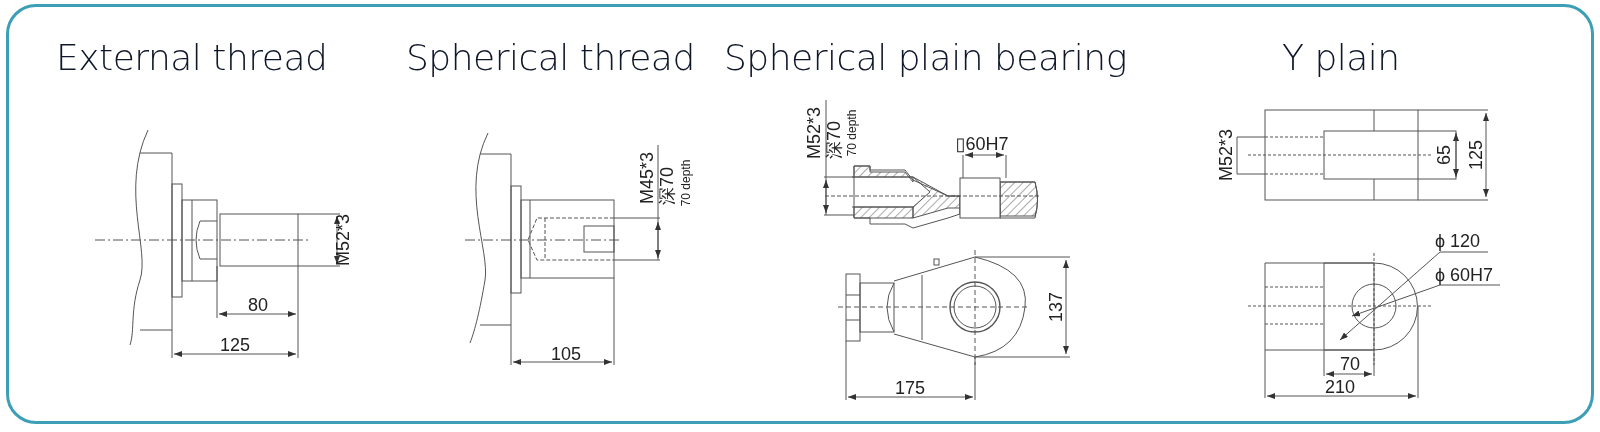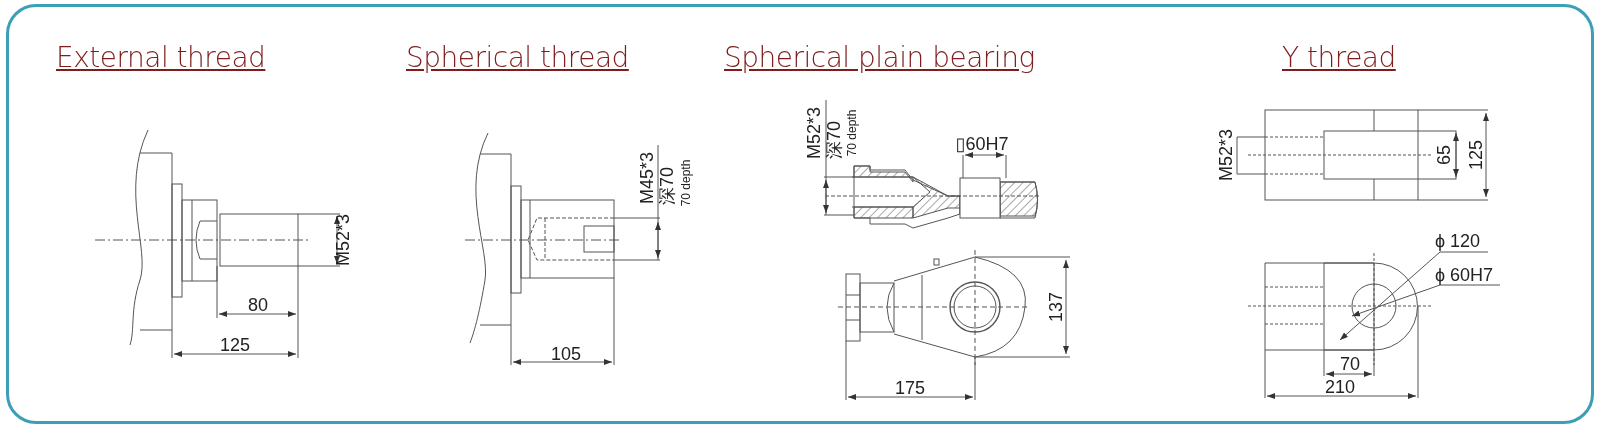--- a/index.html
+++ b/index.html
@@ -3,34 +3,34 @@
 <meta charset="utf-8">
 <style>
   html, body { margin: 0; padding: 0; background: #ffffff; }
   body { width: 1600px; height: 432px; position: relative; overflow: hidden; font-family: "Liberation Sans", sans-serif; }
   .frame {
     position: absolute; left: 6px; top: 4px; width: 1588px; height: 420px;
     box-sizing: border-box; border: 3px solid #3c9fb6; border-radius: 30px; background: #ffffff;
   }
   .title {
     position: absolute; top: 34px; font-family: "DejaVu Sans", sans-serif; font-weight: 300;
-    font-size: 28px; color: #7f1d1d; letter-spacing: -0.5px; white-space: nowrap; line-height: 48px; text-decoration: underline;
+    font-size: 36px; color: #0f172a; letter-spacing: -0.5px; white-space: nowrap; line-height: 48px;
   }
   svg.drawing { position: absolute; left: 0; top: 0; }
   svg text { font-family: "Liberation Sans", sans-serif; fill: #222; }
 </style>
 </head>
 <body>
 
 <div class="frame"></div>
 
 <div class="title" style="left:56px;">External thread</div>
 <div class="title" style="left:406px;">Spherical thread</div>
 <div class="title" style="left:724px;">Spherical plain bearing</div>
-<div class="title" style="left:1282px;">Y thread</div>
+<div class="title" style="left:1282px;">Y plain</div>
 
 <svg class="drawing" width="1600" height="432" viewBox="0 0 1600 432">
   <defs>
     <marker id="arr" markerWidth="8" markerHeight="6" refX="8" refY="3" orient="auto-start-reverse">
       <path d="M0,0 L8,3 L0,6 Z" fill="#333"></path>
     </marker>
     <pattern id="hatch" patternUnits="userSpaceOnUse" width="6" height="6" patternTransform="rotate(45)">
       <line x1="0" y1="0" x2="0" y2="6" stroke="#555" stroke-width="1"></line>
     </pattern>
   </defs>

